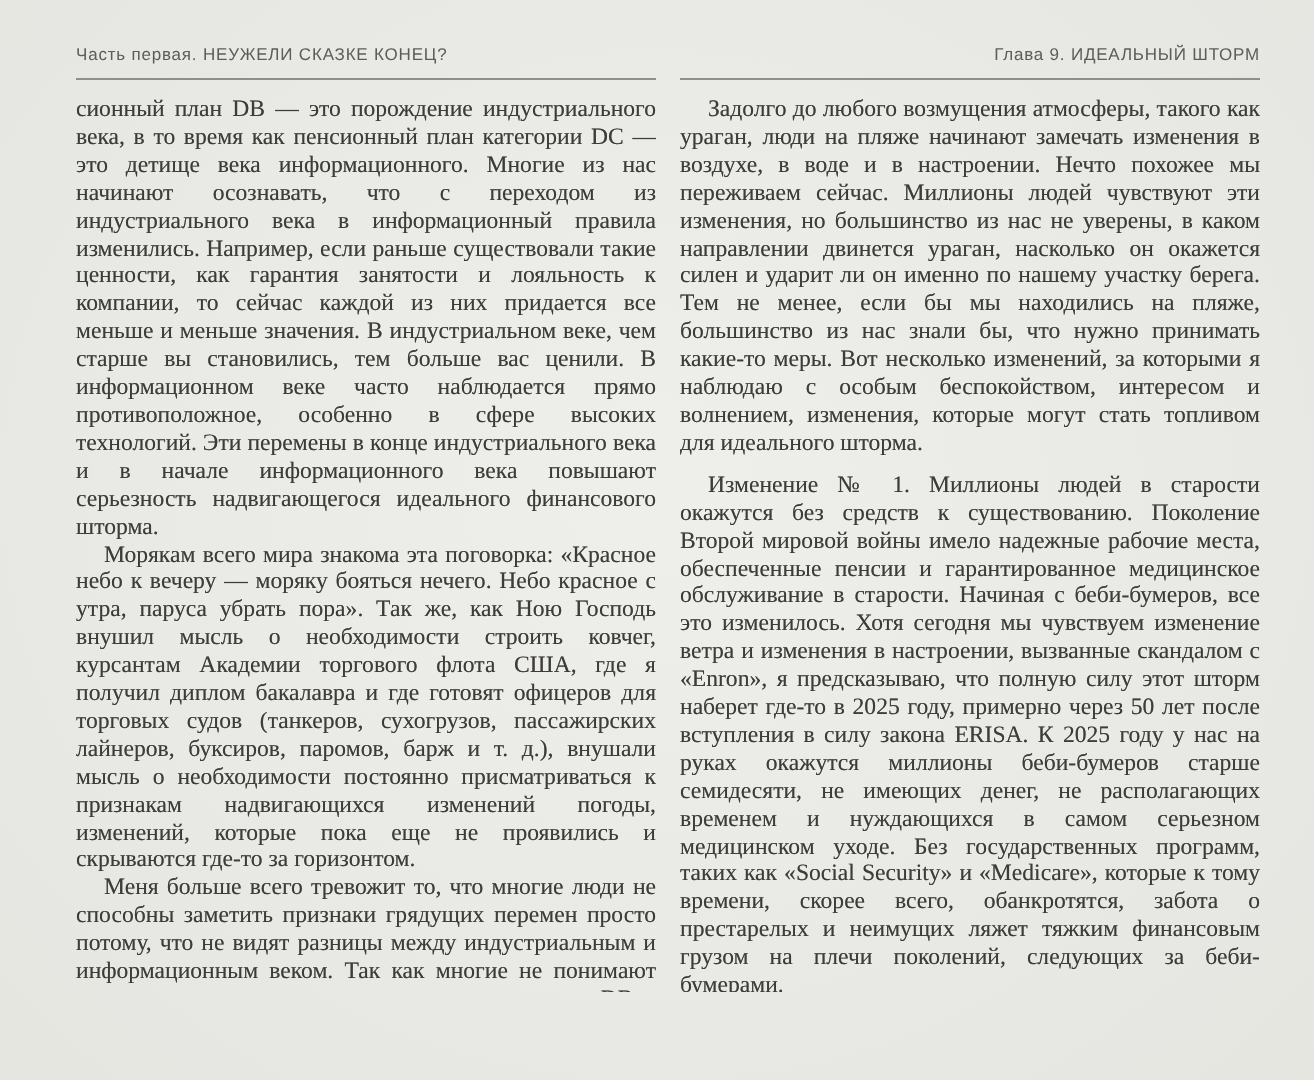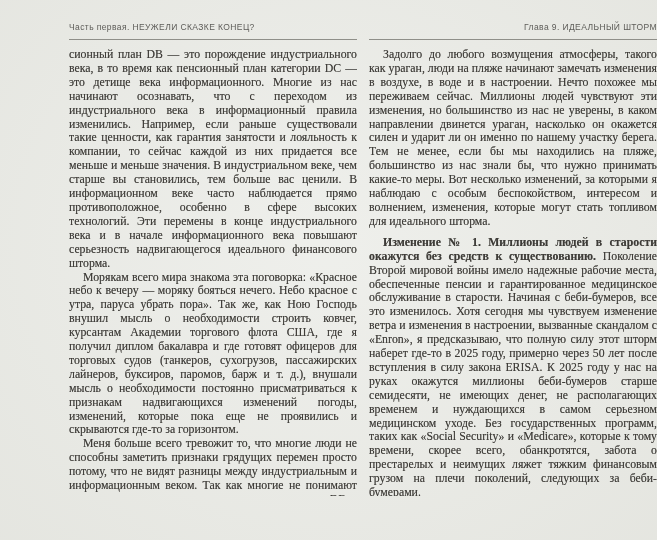--- a/index.html
+++ b/index.html
@@ -3,21 +3,21 @@
 <meta charset="utf-8">
 <style>
   html, body { margin: 0; padding: 0; }
   body {
     width: 657px; height: 540px;
     background: #e9eae5;
     background-image: radial-gradient(ellipse at 50% 45%, rgba(255,255,255,0.25) 0%, rgba(210,210,202,0.18) 100%);
     font-family: "Liberation Serif", serif;
     overflow: hidden;
   }
-  .spread { display: flex; height: 100%; position: relative; margin-left: 31px; }
+  .spread { display: flex; height: 100%; position: relative; }
   .page { width: 290px; position: relative; height: 100%; }
   .page-left  { margin-left: 38px; }
   .page-right { margin-left: 12px; }
 
   .running-head {
     position: absolute; top: 22px; left: 0; right: 0;
     padding-bottom: 7px;
     border-bottom: 1px solid #8f8f89;
     font-family: "Liberation Sans", sans-serif;
     font-size: 8.5px; letter-spacing: 0.4px;
@@ -31,21 +31,21 @@
     position: absolute; top: 48px; left: 0; right: 0; bottom: 44px;
     overflow: hidden;
     font-size: 11.8px; line-height: 13.9px;
     text-align: justify;
     color: #3e3c38;
     text-shadow: 0 0 0.3px rgba(64,62,58,0.55);
   }
   .body-text p { margin: 0; text-indent: 14px; }
   .body-text p.no-indent { text-indent: 0; }
   .body-text p.spaced { margin-top: 7px; }
-  .body-text b { font-weight: bold; }
+  .body-text b { font-weight: normal; }
 
   .page-number {
     position: absolute; bottom: 26px; left: 0; right: 0;
     text-align: center;
     font-size: 9px; letter-spacing: 1.5px;
     color: #6b6a66;
   }
 </style>
 </head>
 <body>

